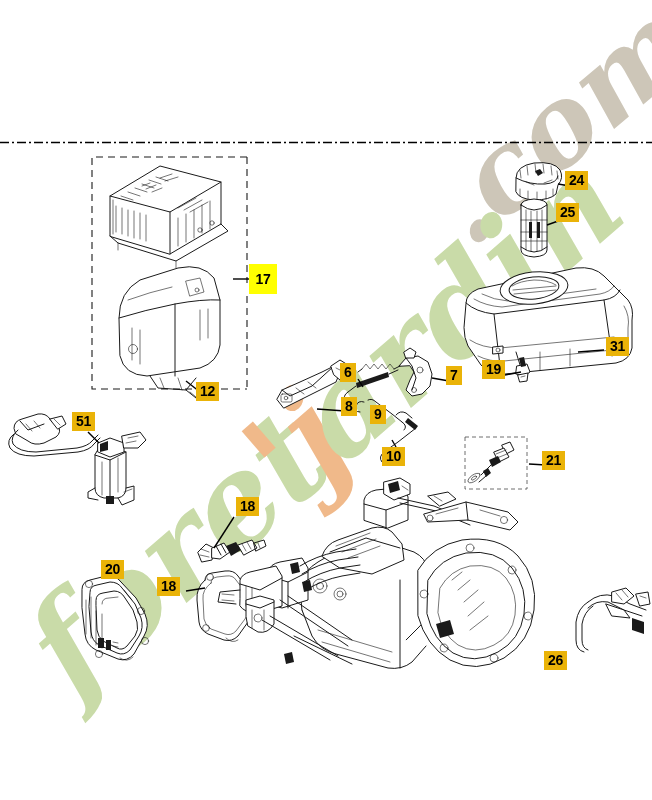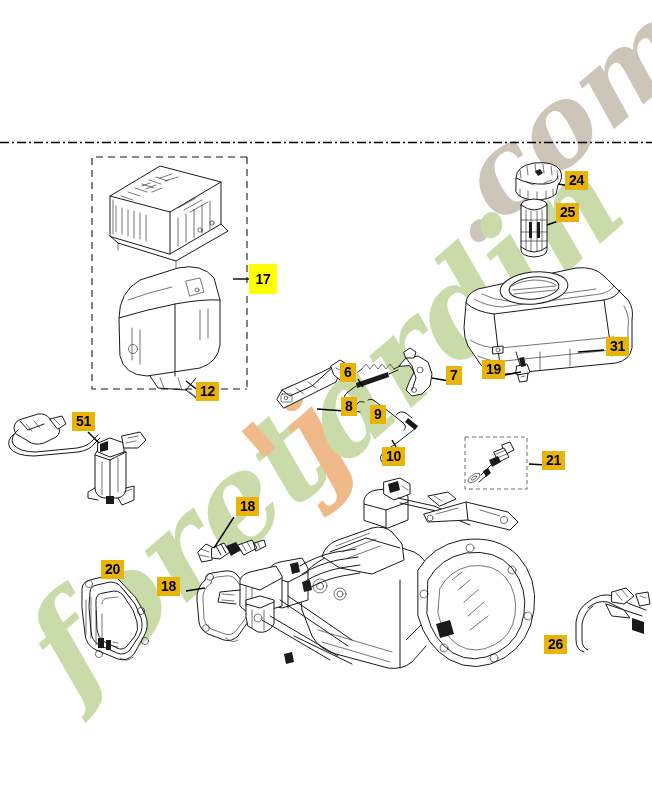--- a/index.html
+++ b/index.html
@@ -486,16 +486,16 @@
   <div class="callout yellow" style="left:249px; top:264px; width:28px; height:30px;">17</div>
   <div class="callout cyan" style="left:196px; top:382px;text-align:center;">12</div>
   <div class="callout cyan" style="left:236px; top:497px;">18</div>
   <div class="callout cyan" style="left:157px; top:577px;">18</div>
   <div class="callout cyan" style="left:101px; top:532px;margin-top:28px;">20</div>
   <div class="callout cyan" style="left:542px; top:451px;text-align:right;">21</div>
   <div class="callout cyan" style="left:606px; top:337px;">31</div>
   <div class="callout cyan" style="left:482px; top:360px;">19</div>
   <div class="callout cyan" style="left:565px; top:171px;">24</div>
   <div class="callout cyan" style="left:556px; top:203px;">25</div>
-  <div class="callout cyan" style="left:544px; top:635px;">26</div>
+  <div class="callout cyan" style="left:544px; top:651px;">26</div>
   <div class="callout cyan" style="left:72px;  top:412px;">51</div>
 
 </div>
 
 </body></html>

